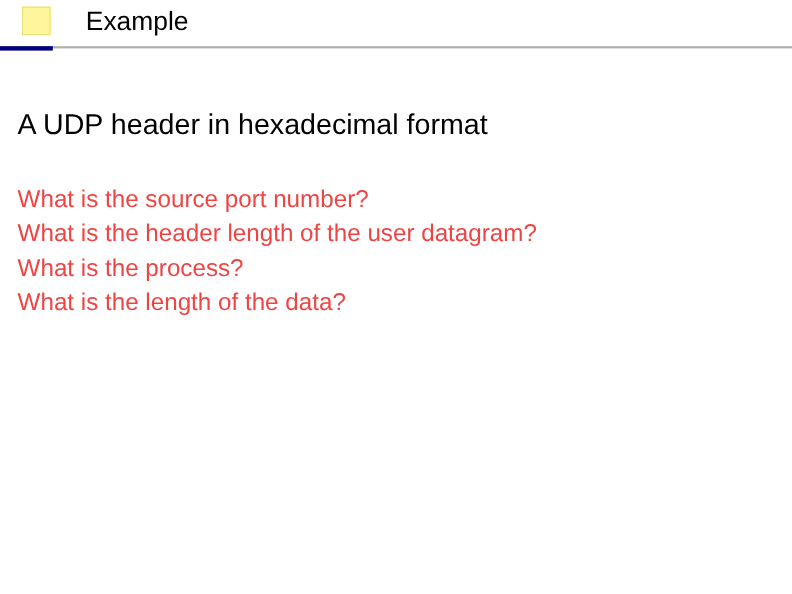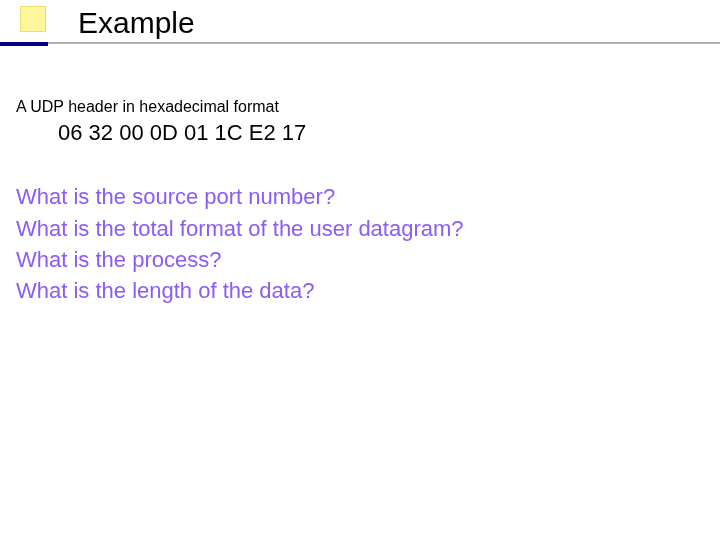--- a/index.html
+++ b/index.html
@@ -25,21 +25,21 @@
       top: 6px;
       width: 26px;
       height: 26px;
       background: #fff59d;
       border: 1px solid #e8e070;
     }
     .title {
       position: absolute;
       left: 78px;
       top: 6px;
-      font-size: 30px;
+      font-size: 24px;
       color: #000000;
       font-weight: normal;
     }
     .underline-long {
       position: absolute;
       left: 0;
       top: 42px;
       width: 720px;
       height: 2px;
       background: #b0b0b0;
@@ -52,52 +52,51 @@
       height: 4px;
       background: #000080;
     }
     .content {
       position: absolute;
       left: 16px;
       top: 96px;
       width: 680px;
     }
     .line1 {
-      font-size: 16px;
+      font-size: 26px;
       color: #000000;
       line-height: 1.35;
     }
     .line2 {
       font-size: 22px;
       color: #000000;
       line-height: 1.35;
       padding-left: 42px;
     }
     .questions {
       margin-top: 34px;
     }
     .q {
       font-size: 22px;
-      color: #8b5cf6;
+      color: #ef4444;
       line-height: 1.42;
     }
   </style>
 </head>
 <body>
 
 <div class="header-area">
   <div class="yellow-square"></div>
   <div class="title">Example</div>
   <div class="underline-long"></div>
   <div class="underline-short"></div>
 </div>
 
 <div class="content">
   <div class="line1">A UDP header in hexadecimal format</div>
-  <div class="line2">06 32 00 0D 01 1C E2 17</div>
 
   <div class="questions">
     <div class="q">What is the source port number?</div>
-    <div class="q">What is the total format of the user datagram?</div>
+    <div class="q">What is the header length of the user datagram?</div>
     <div class="q">What is the process?</div>
     <div class="q">What is the length of the data?</div>
   </div>
 </div>
 
 </body></html>

